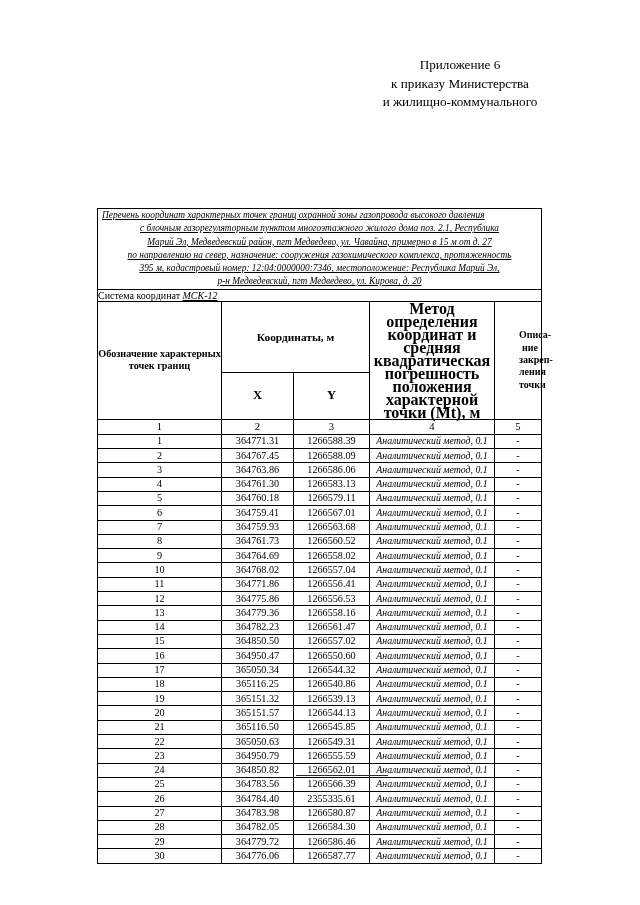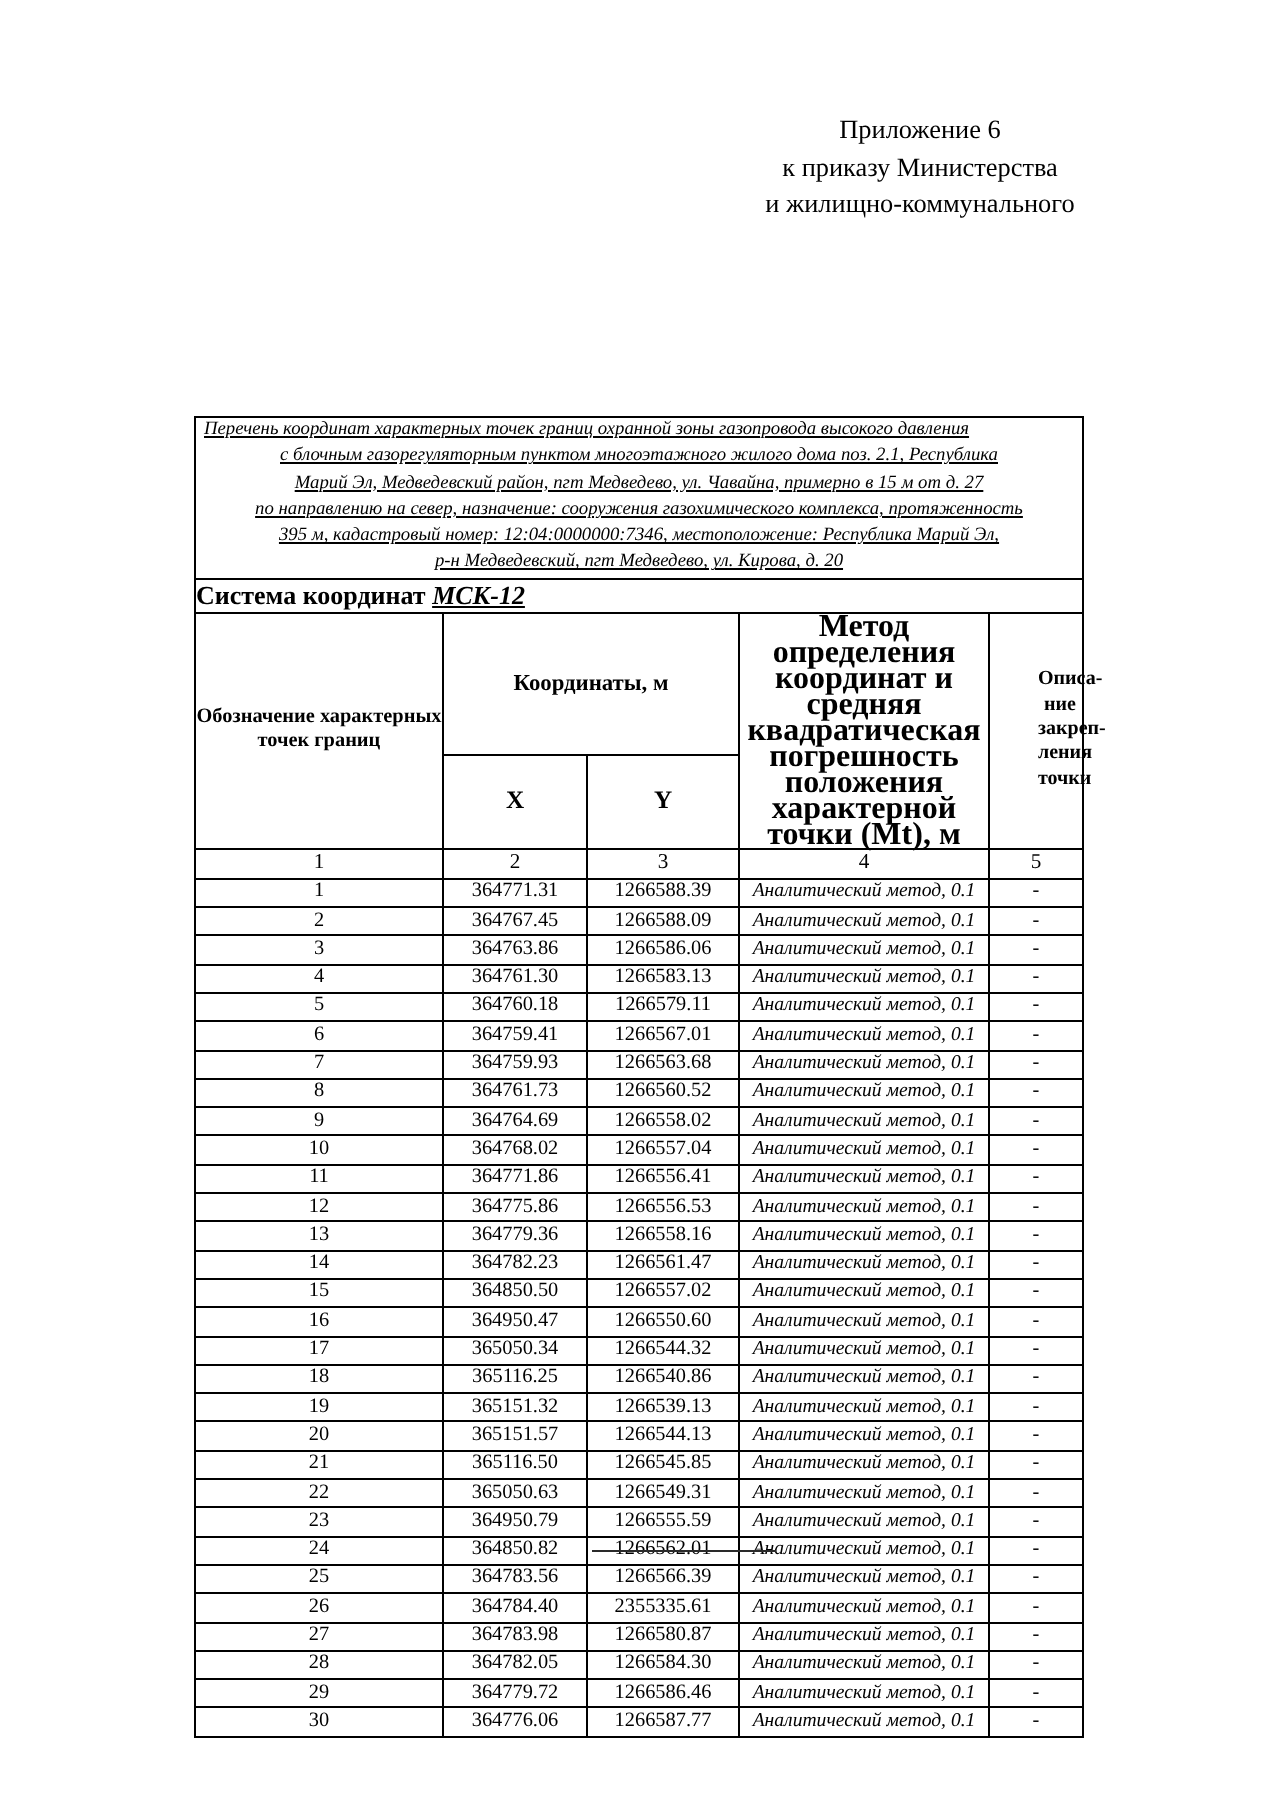--- a/index.html
+++ b/index.html
@@ -55,22 +55,22 @@
     line-height: 13.3px;
     text-decoration: underline;
     white-space: nowrap;
     display: block;
   }
   .intro-cell .line:nth-child(1) { text-align: left; padding-left: 4px; }
 
   
   .coordsys-cell {
     padding: 2px 0 2px 8px;
-    font-size: 13px;
-    font-weight: bold;
+    font-size: 10px;
+    font-weight: normal;
     text-align: left;
     white-space: nowrap;
   }
   .coordsys-cell .msk {
     font-style: italic;
     text-decoration: underline;
   }
 
   
   .hcell {

